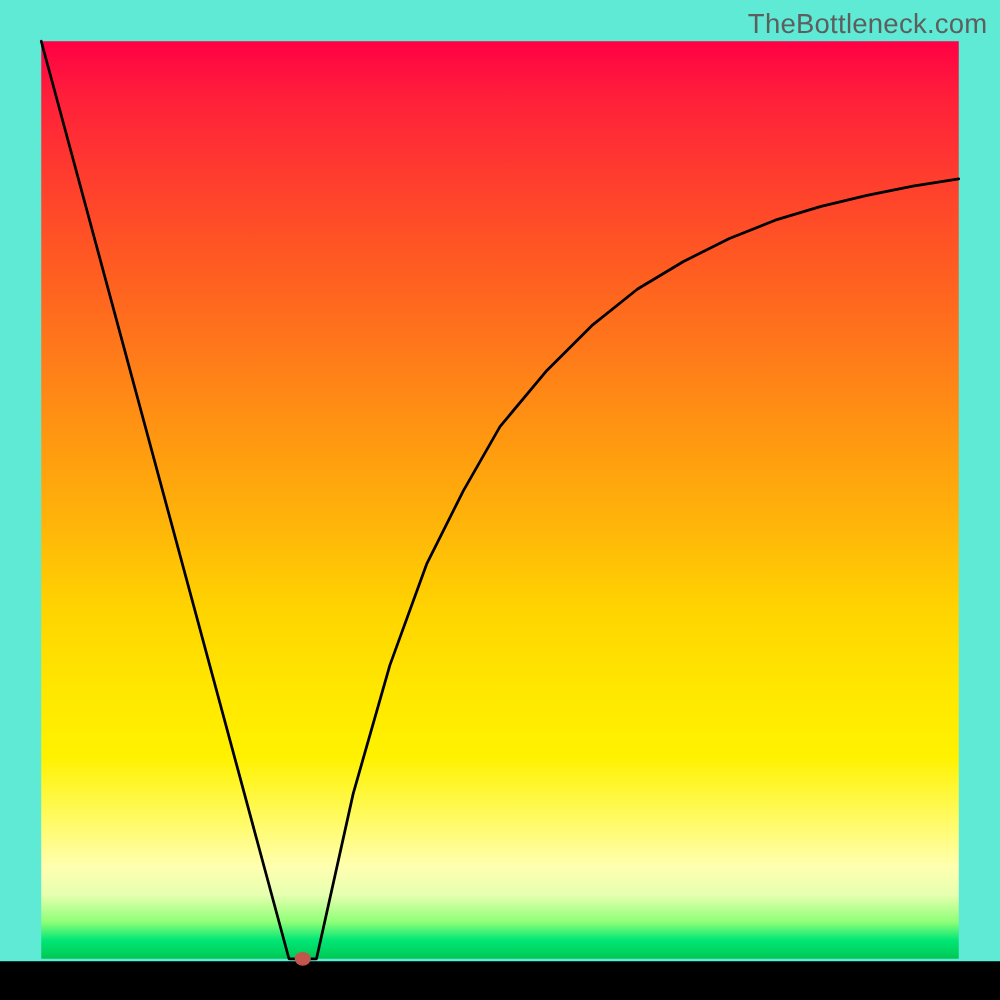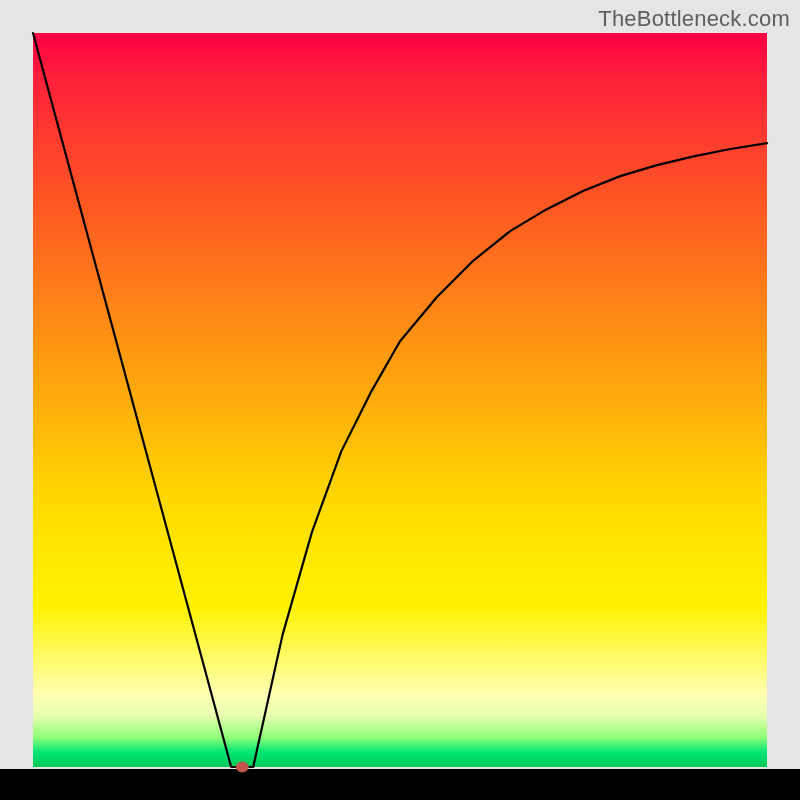--- a/index.html
+++ b/index.html
@@ -8,21 +8,21 @@
     width: 800px;
     height: 800px;
     background: #000;
     font-family: Arial, Helvetica, sans-serif;
     overflow: hidden;
   }
   .wrap {
     position: relative;
     width: 800px;
     height: 769px;
-    background: #e5e5e5;
+    background: #5eead4;
   }
   .plot {
     position: absolute;
     left: 33px;
     top: 33px;
     width: 734px;
     height: 734px;
     
     background: linear-gradient(to bottom,
       #ff0044 0%,

